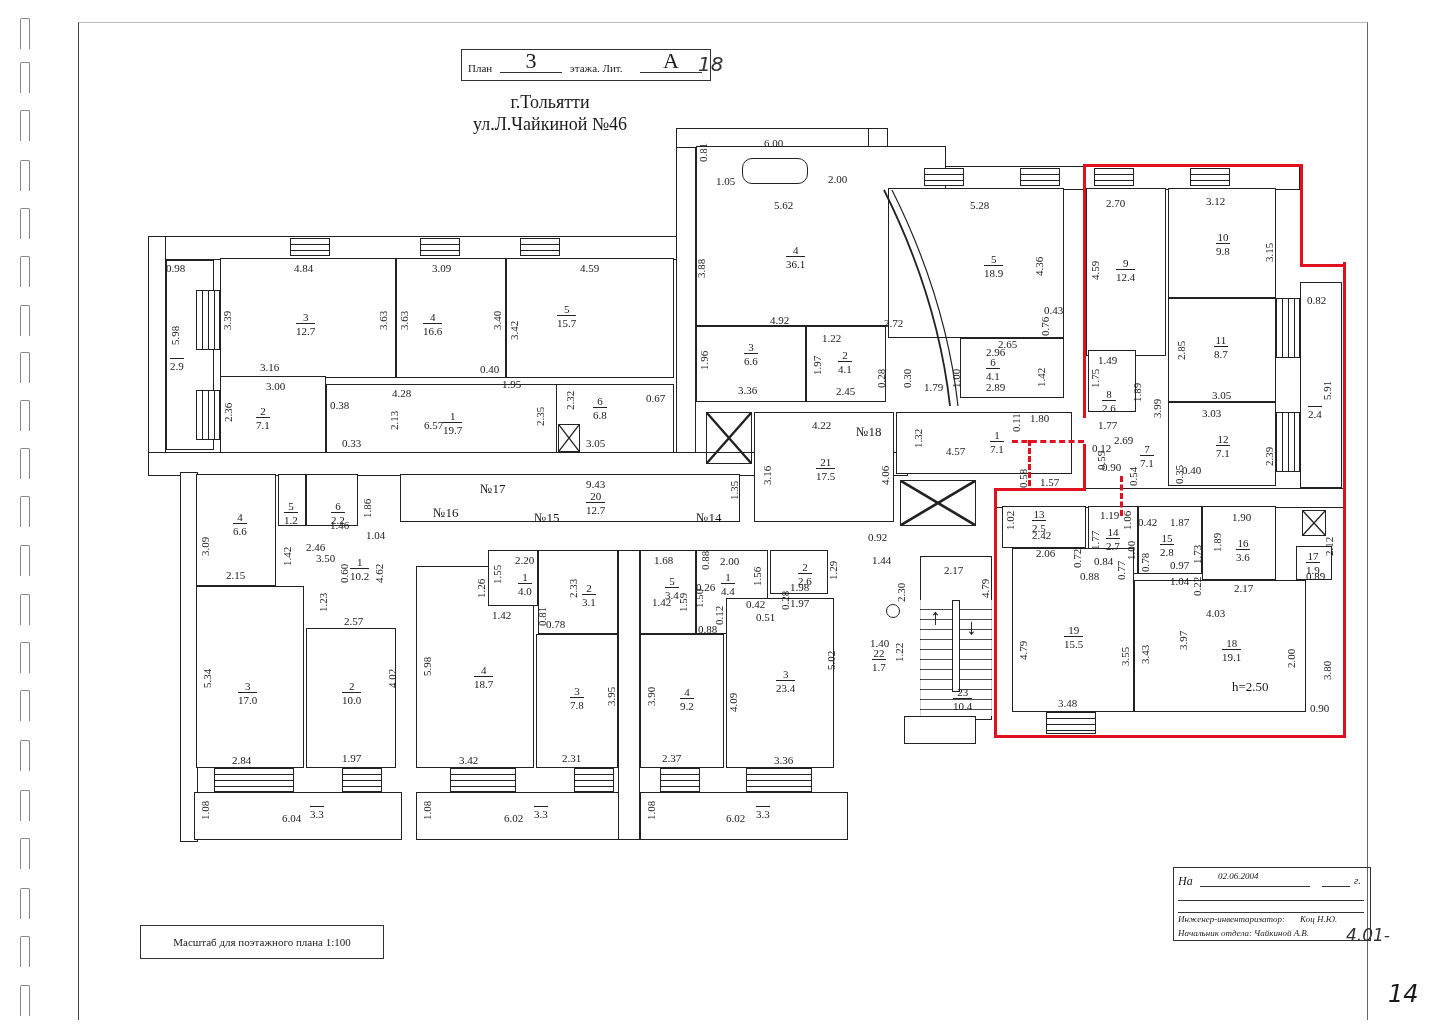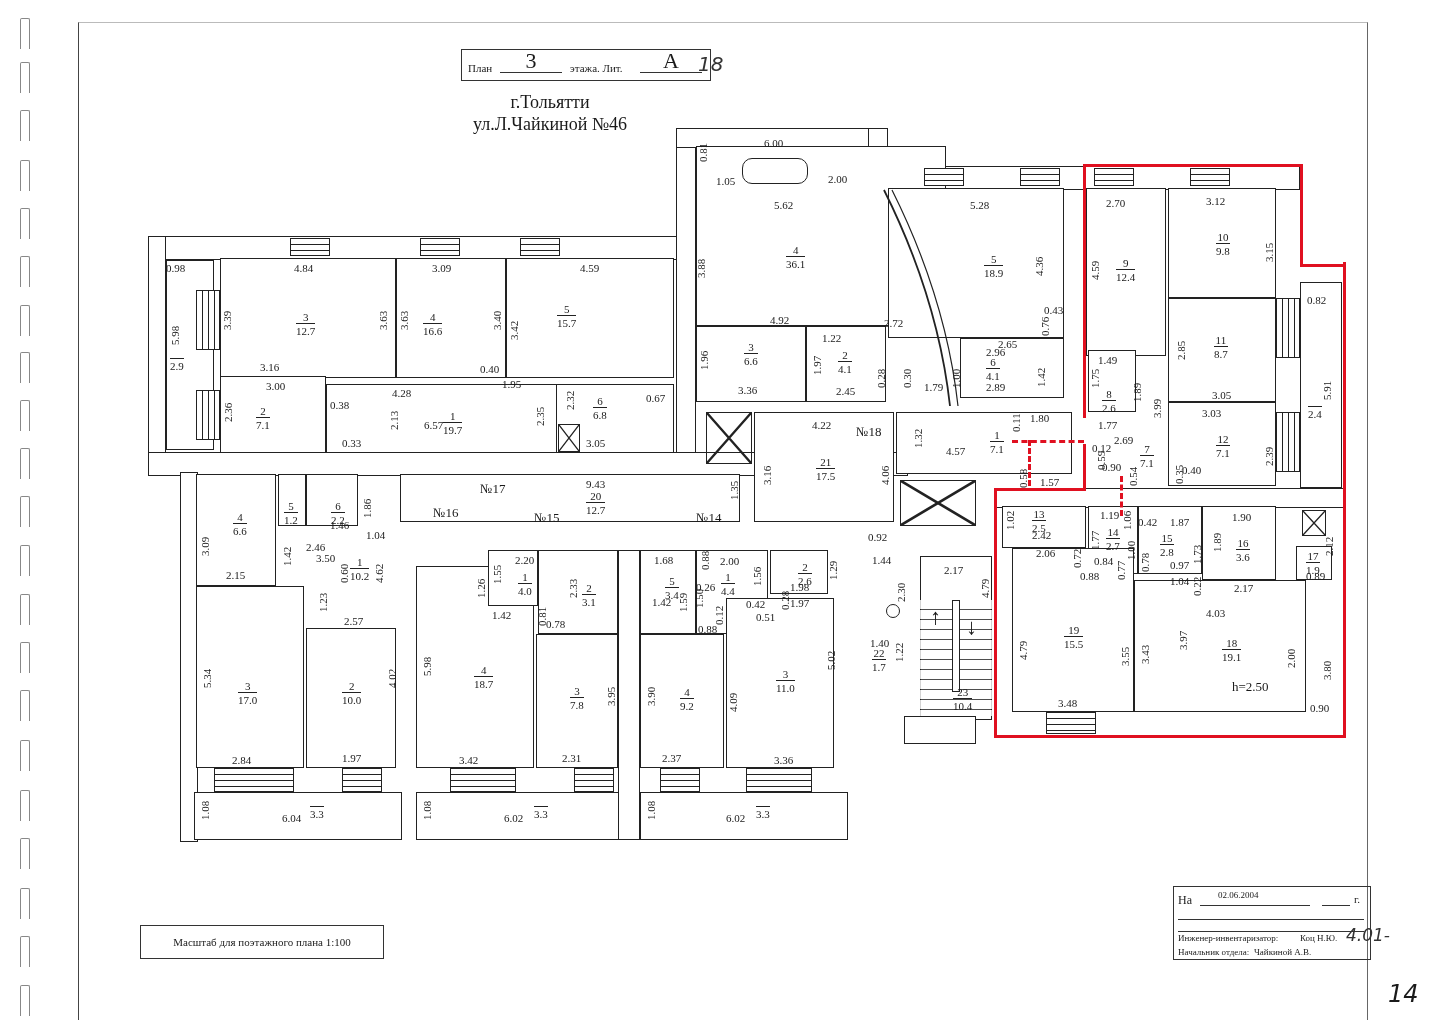--- a/index.html
+++ b/index.html
@@ -24,21 +24,21 @@
   .apt { position:absolute; font-size:13px; white-space:nowrap; }
   .redline { position:absolute; background:#e01020; }
   .reddash { position:absolute; height:0; border-top:3px dashed #e01020; }
   .reddashv { position:absolute; width:0; border-left:3px dashed #e01020; }
   .window { position:absolute; box-sizing:border-box; border:1.2px solid #222; background:
             repeating-linear-gradient(to bottom, #fff 0 5px, #222 5px 6px); }
   .windowv { position:absolute; box-sizing:border-box; border:1.2px solid #222; background:
             repeating-linear-gradient(to right, #fff 0 5px, #222 5px 6px); }
   .xbox { position:absolute; border:1.5px solid #222; box-sizing:border-box; }
   .xbox svg { position:absolute; left:0; top:0; width:100%; height:100%; }
-  .stamp { position:absolute; left:1173px; top:886px; width:196px; height:72px; border:1.2px solid #333; font-size:9px; }
+  .stamp { position:absolute; left:1173px; top:867px; width:196px; height:72px; border:1.2px solid #333; font-size:9px;font-style:italic; }
   .stamp .row { position:absolute; left:4px; white-space:nowrap; }
   .scale-box { position:absolute; left:140px; top:925px; width:242px; height:32px; border:1.2px solid #333;
                font-size:11px; text-align:center; line-height:32px; }
   .page-num { position:absolute; left:1388px; top:980px; font-size:24px; font-family:"DejaVu Sans", sans-serif; font-style:italic; }
 </style>
 </head>
 <body>
 
 <div class="binder">
   <div class="hole" style="top:18px"></div>
@@ -343,21 +343,21 @@
 <div class="room" style="left:798px;top:561px">
       <span class="num">2</span>
       <span class="area">2.6</span>
     </div>
 <div class="room" style="left:680px;top:686px">
       <span class="num">4</span>
       <span class="area">9.2</span>
     </div>
 <div class="room" style="left:776px;top:668px">
       <span class="num">3</span>
-      <span class="area">11.0</span>
+      <span class="area">23.4</span>
     </div>
 <div class="room" style="left:756px;top:806px">
       <span class="num"></span>
       <span class="area">3.3</span>
     </div>
 
 <div class="room" style="left:1116px;top:257px">
       <span class="num">9</span>
       <span class="area">12.4</span>
     </div>

